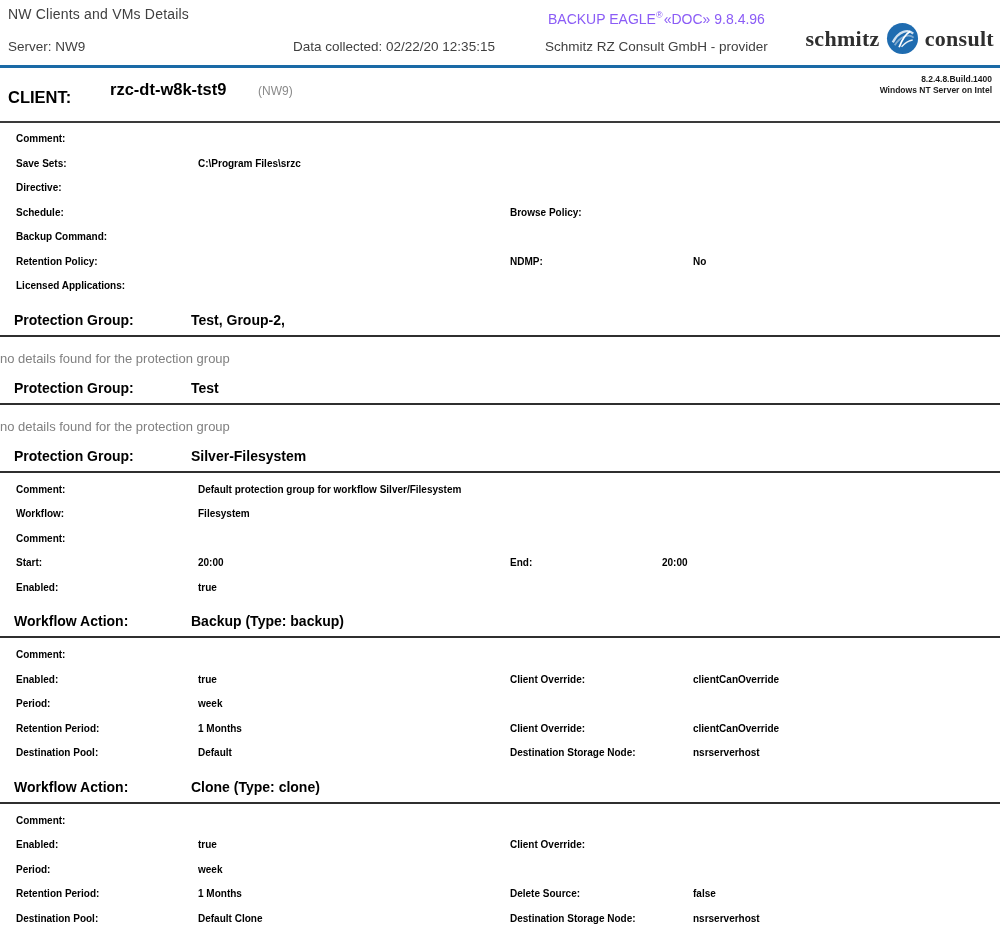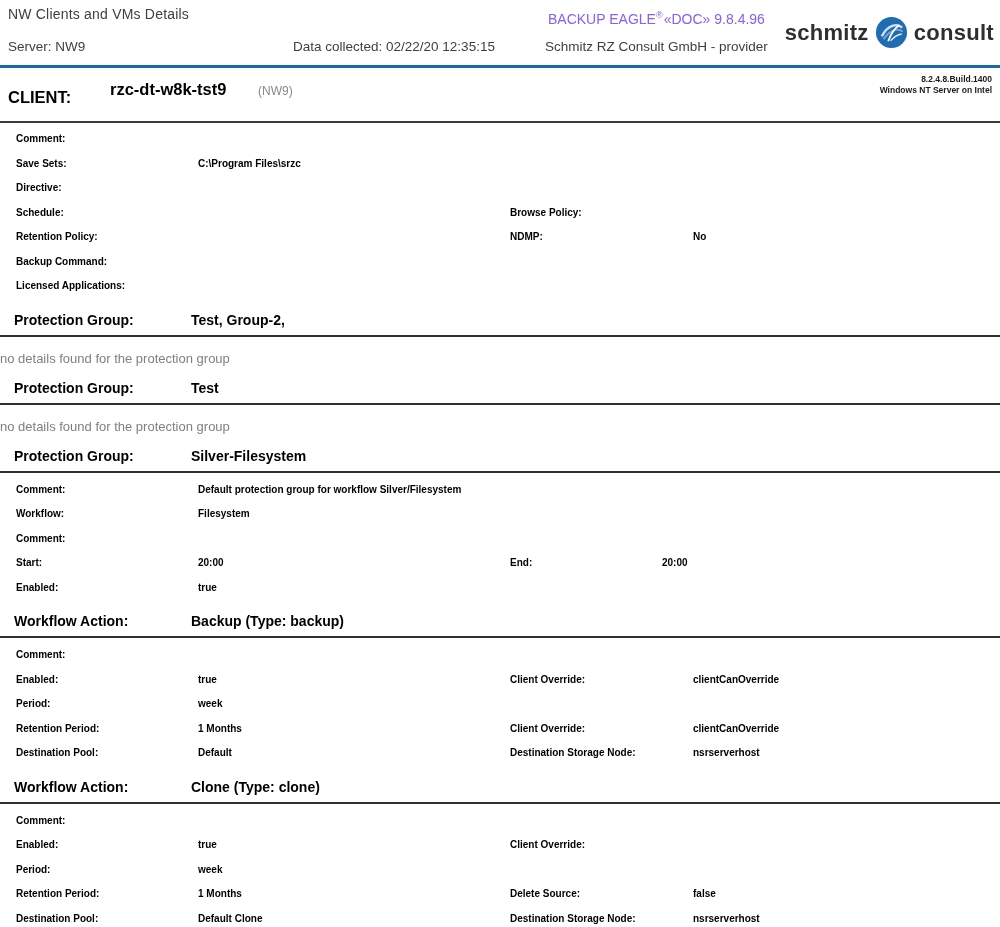--- a/index.html
+++ b/index.html
@@ -11,21 +11,21 @@
   :root{ --accent:#1a6aa6; --rule:#2f2f2f; }
 
   
   .header{position:relative;height:65px;}
   .title{position:absolute;left:8px;top:6px;font-size:14px;color:#404040;letter-spacing:.2px;}
   .server{position:absolute;left:8px;top:39px;font-size:13.5px;color:#3f3f3f;}
   .collected{position:absolute;left:293px;top:39px;font-size:13.5px;color:#3f3f3f;}
   .product{position:absolute;left:548px;top:10px;font-size:14px;color:#8b5cf6;}
   .product sup{font-size:9px;}
   .provider{position:absolute;left:545px;top:39px;font-size:13.5px;color:#3f3f3f;}
-  .logo{position:absolute;right:6px;top:16px;display:flex;align-items:center;gap:6px;}
+  .logo{position:absolute;right:6px;top:22px;display:flex;align-items:center;gap:6px;font-family:Liberation Serif, serif;}
   .logo span{font-size:22px;font-weight:600;color:#2f2f2f;letter-spacing:.3px;}
   .blue-rule{height:3px;background:var(--accent);width:100%;}
 
   
   .client-bar{position:relative;height:53px;}
   .client-label{position:absolute;left:8px;top:20px;font-size:16.5px;font-weight:700;}
   .client-name{position:absolute;left:110px;top:12px;font-size:16.5px;font-weight:700;}
   .client-server{position:absolute;left:258px;top:16px;font-size:12px;color:#8a8a8a;}
   .client-meta{position:absolute;right:8px;top:6px;text-align:right;font-size:8.5px;font-weight:700;color:#1c1c1c;line-height:10.5px;}
   .thin-rule{height:2px;background:#3a3a3a;width:100%;}
@@ -99,30 +99,30 @@
       <span class="cell"></span>
       <span class="cell"></span>
     </div>
     <div class="row">
       <span class="cell">Schedule:</span>
       <span class="cell"></span>
       <span class="cell">Browse Policy:</span>
       <span class="cell"></span>
     </div>
     <div class="row">
+      <span class="cell">Backup Command:</span>
+      <span class="cell"></span>
+      <span class="cell"></span>
+      <span class="cell"></span>
+    </div>
+    <div class="row">
       <span class="cell">Retention Policy:</span>
       <span class="cell"></span>
       <span class="cell">NDMP:</span>
       <span class="cell">No</span>
-    </div>
-    <div class="row">
-      <span class="cell">Backup Command:</span>
-      <span class="cell"></span>
-      <span class="cell"></span>
-      <span class="cell"></span>
     </div>
     <div class="row">
       <span class="cell">Licensed Applications:</span>
       <span class="cell"></span>
       <span class="cell"></span>
       <span class="cell"></span>
     </div>
     <div class="heading">
       <span class="h-label">Protection Group:</span>
       <span class="h-value">Test, Group-2,</span>

